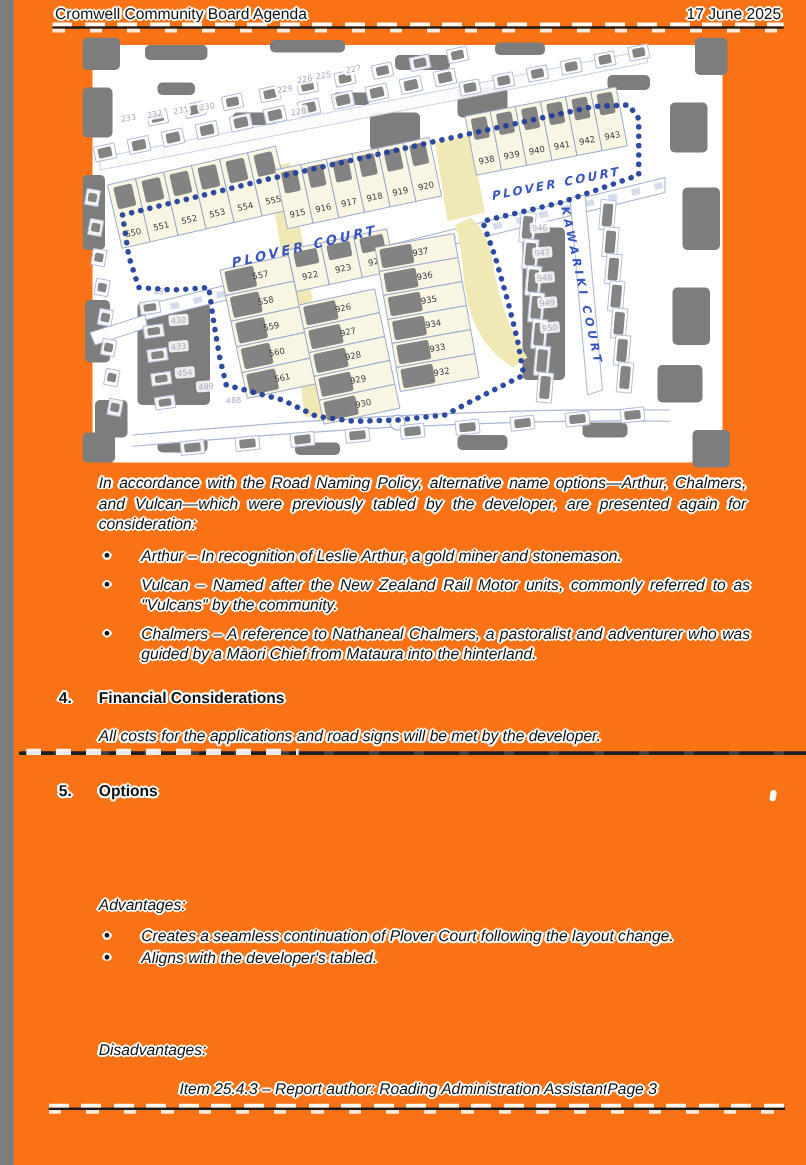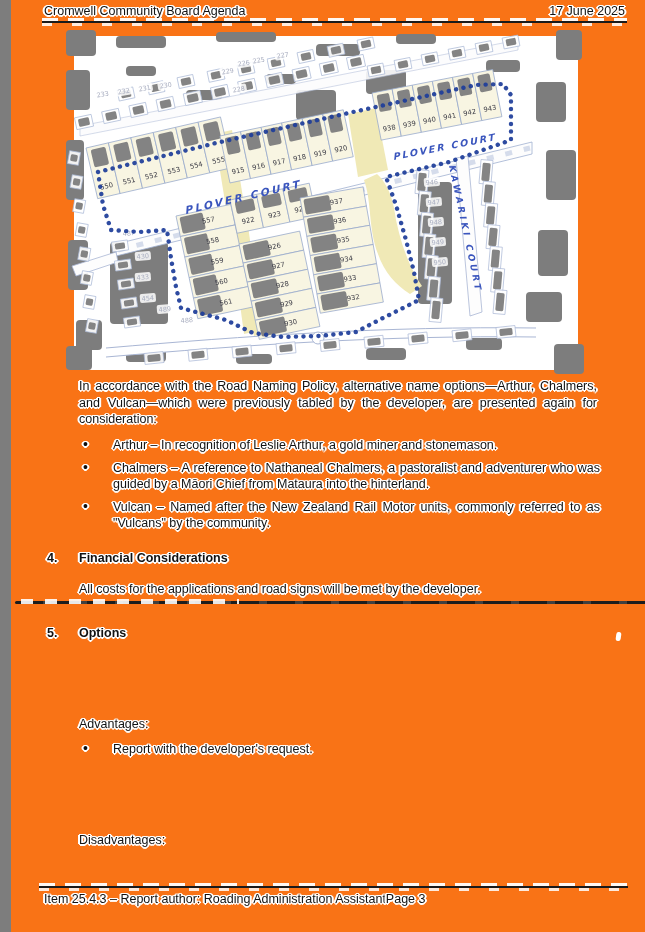--- a/index.html
+++ b/index.html
@@ -14,26 +14,26 @@
   .halo{text-shadow:var(--halo);}
   
   .hdr{position:absolute;left:33px;right:31px;top:4px;display:flex;justify-content:space-between;align-items:baseline;}
   .rule{position:absolute;height:2px;background:#1a1a1a;}
   .rule::before{content:"";position:absolute;left:0;right:0;top:-3px;height:3px;
         background:repeating-linear-gradient(90deg,rgba(255,255,255,.95) 0 16px,rgba(255,255,255,0) 16px 26px);}
   .rule::after{content:"";position:absolute;left:0;right:0;bottom:-3px;height:3px;
         background:repeating-linear-gradient(90deg,rgba(255,255,255,.85) 0 10px,rgba(255,255,255,0) 10px 30px);}
   .hdr-rule{left:31px;right:29px;top:21px;}
   .ftr-rule{left:28px;right:28px;top:886px;}
-  .ftr{position:absolute;left:33px;right:31px;top:892px;display:flex;justify-content:flex-start;align-items:baseline;}
+  .ftr{position:absolute;left:33px;right:31px;top:864px;display:flex;justify-content:center;align-items:baseline;font-style:italic;}
   
-  .para{position:absolute;left:68px;width:518px;margin:0;text-align:justify;line-height:16.5px;}
+  .para{position:absolute;left:68px;width:518px;margin:0;text-align:justify;line-height:16.5px;font-style:italic;}
   .left{text-align:left;}
   .bullets{position:absolute;left:68px;width:521px;margin:0;padding:0;list-style:none;}
-  .bullets li{position:relative;padding-left:34px;margin-bottom:6px;line-height:16.5px;}
+  .bullets li{position:relative;padding-left:34px;margin-bottom:6px;line-height:16.5px;font-style:italic;}
   .bullets.tight li{margin-bottom:0;}
   .bullets li::before{content:"•";position:absolute;left:4px;top:-1px;font-size:14px;color:#0d0d0d;text-shadow:var(--halo);}
   .bt{display:block;text-align:justify;}
   .left .bt{text-align:left;}
   .secnum{position:absolute;left:36px;font-weight:bold;}
   .sechead{position:absolute;left:68px;font-weight:bold;text-align:right;}
   .underline{text-decoration:underline;text-underline-offset:2px;}
   .smudge{position:absolute;top:599px;left:4px;right:0;height:7px;}
   .smudge::before{content:"";position:absolute;left:0;right:0;top:2px;height:3px;border-radius:2px;
         background:repeating-linear-gradient(90deg,#1d1d1d 0 28px,#404040 28px 36px);}
@@ -575,42 +575,45 @@
     <text class="street-label" transform="translate(383,136) rotate(78)" font-size="9" letter-spacing="3">KAWARIKI COURT</text>
   </svg>
 
   <p class="para intro halo" style="top:378px">In accordance with the Road Naming Policy, alternative name options—Arthur, Chalmers, and Vulcan—which were previously tabled by the developer, are presented again for consideration:</p>
 
   <ul class="bullets" style="top:437px">
     <li>
         <span class="bt halo">Arthur – In recognition of Leslie Arthur, a gold miner and stonemason.</span>
       </li>
     <li>
-        <span class="bt halo">Chalmers – A reference to Nathaneal Chalmers, a pastoralist and adventurer who was guided by a Māori Chief from Mataura into the hinterland.</span>
+        <span class="bt halo">Vulcan – Named after the New Zealand Rail Motor units, commonly referred to as "Vulcans" by the community.</span>
       </li>
     <li>
-        <span class="bt halo">Vulcan – Named after the New Zealand Rail Motor units, commonly referred to as "Vulcans" by the community.</span>
+        <span class="bt halo">Chalmers – A reference to Nathaneal Chalmers, a pastoralist and adventurer who was guided by a Māori Chief from Mataura into the hinterland.</span>
       </li>
   </ul>
 
   <div class="secnum halo" style="top:551px">4.</div>
   <div class="sechead halo" style="top:551px">Financial Considerations</div>
   <p class="para left halo" style="top:581px">All costs for the applications and road signs will be met by the developer.</p>
 
   <div class="smudge"></div>
   <div class="speck"></div>
 
   <div class="secnum halo" style="top:626px">5.</div>
   <div class="sechead halo" style="top:626px">Options</div>
 
   <p class="para left halo" style="top:716px">Advantages:</p>
 
   <ul class="bullets tight left" style="top:741px">
     <li>
-        <span class="bt halo">Report with the developer's request.</span>
+        <span class="bt halo">Creates a seamless continuation of Plover Court following the layout change.</span>
+      </li>
+    <li>
+        <span class="bt halo">Aligns with the developer's tabled.</span>
       </li>
   </ul>
 
   <p class="para left halo" style="top:832px">Disadvantages:</p>
 
 
   <div class="rule ftr-rule"></div>
   <footer class="ftr">
     <span class="halo">Item 25.4.3 – Report author: Roading Administration Assistant</span>
     <span class="halo">Page 3</span>

